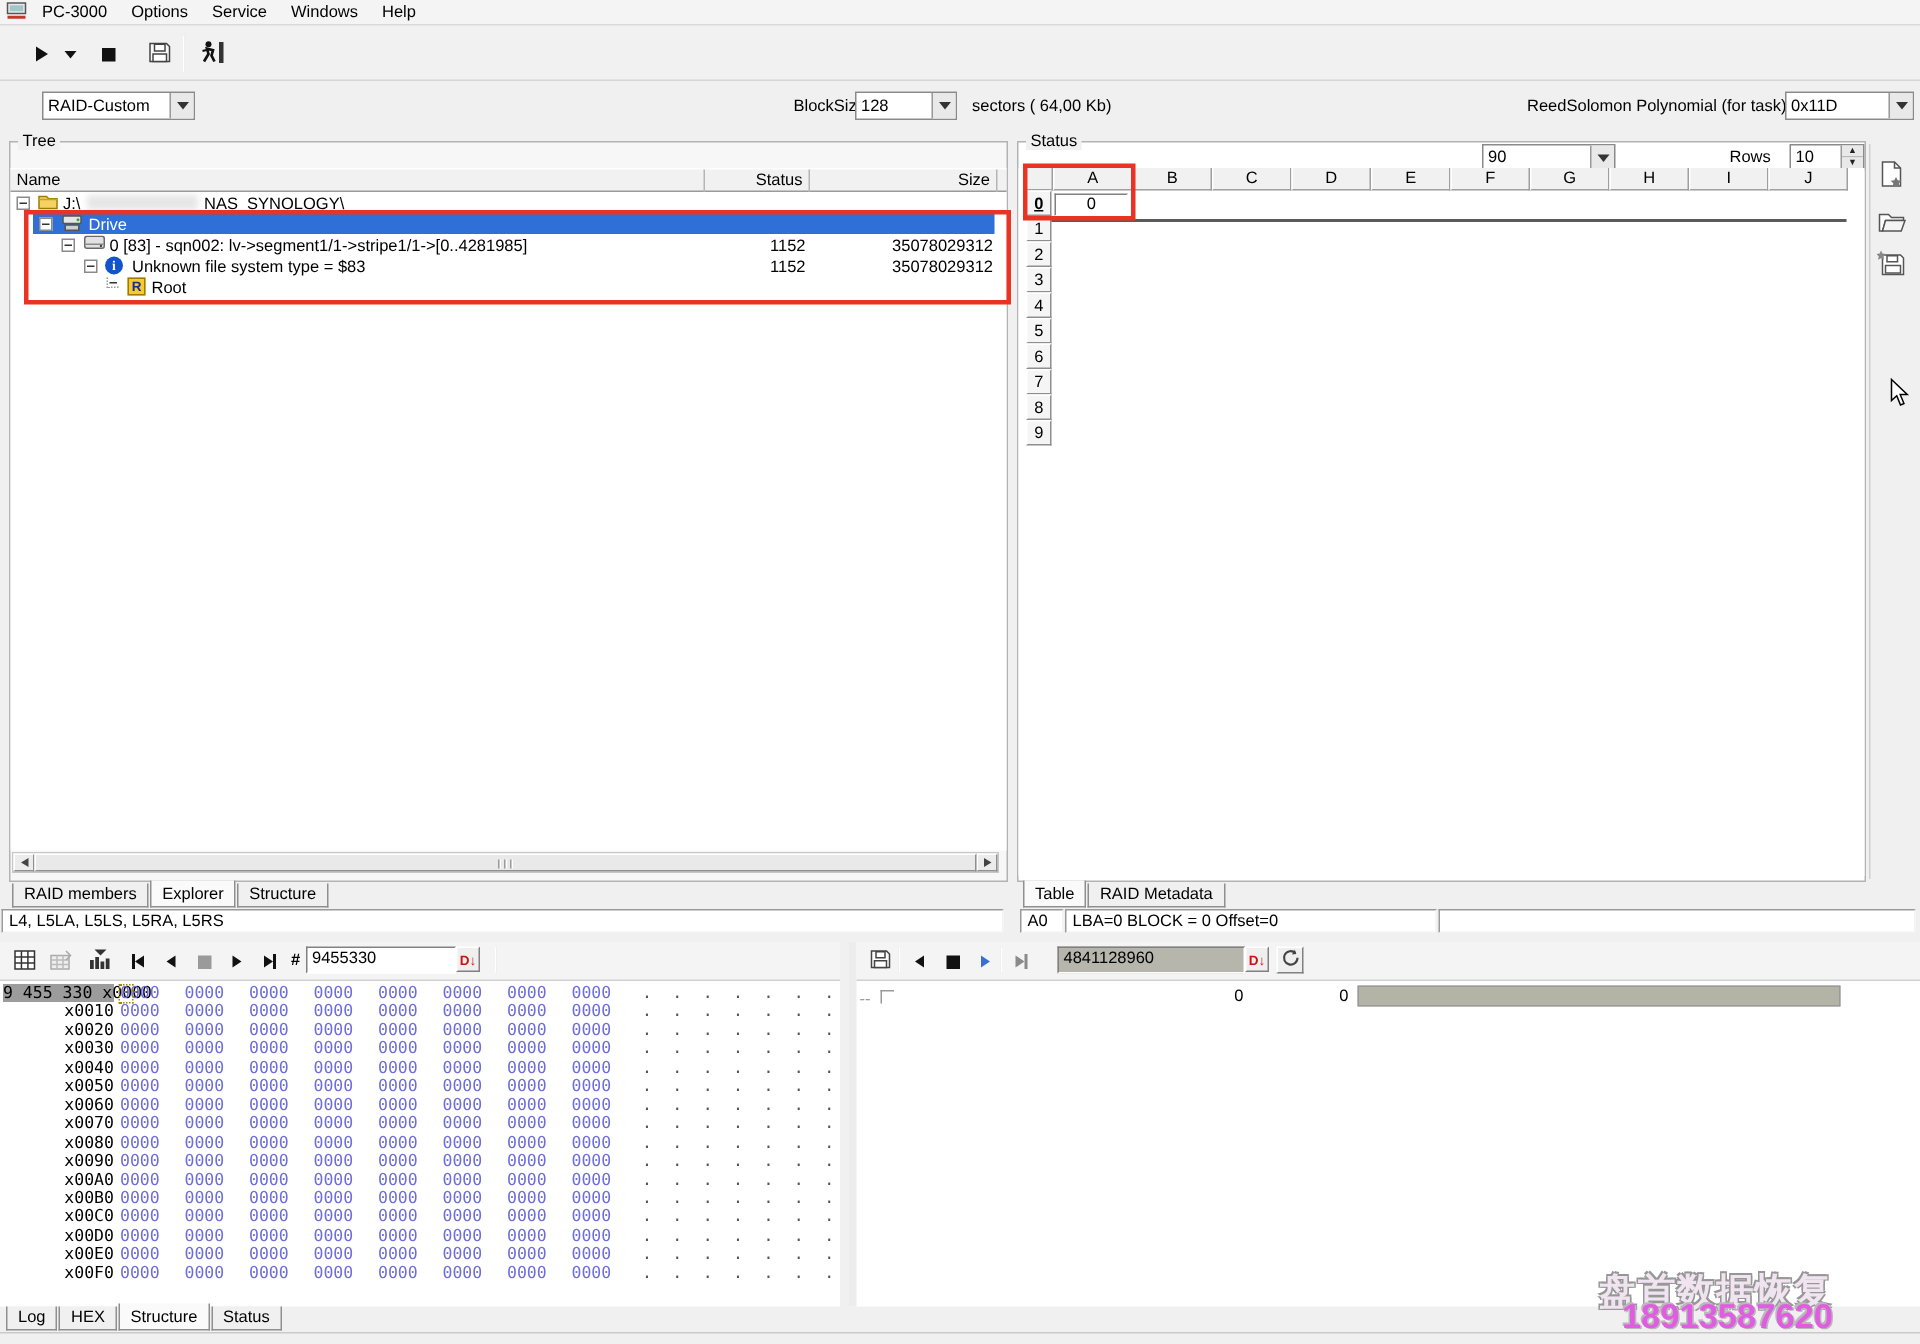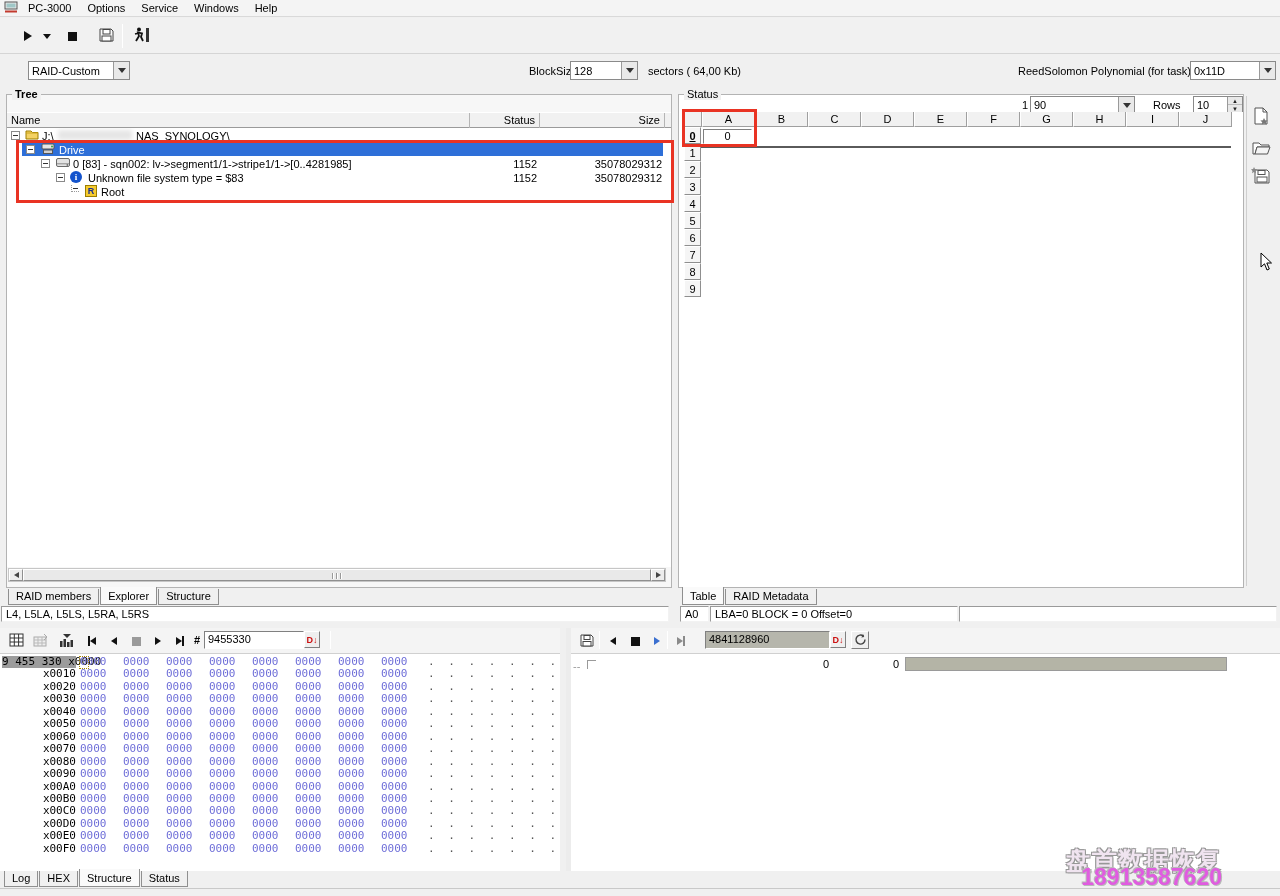--- a/index.html
+++ b/index.html
@@ -146,21 +146,21 @@
     <span class="abs" style="left:1018px;top:10px;">ReedSolomon Polynomial (for task)</span>
     <div class="combo" style="left:1190px;top:6px;width:86px;">
       <span class="val">0x11D</span>
       <span class="arrow">
           <span class="caret-d" style="border-top-color:#333;"></span>
         </span>
     </div>
   </div>
 
   <div class="gbox" style="left:6px;top:94px;width:666px;height:494px;"></div>
-  <span class="glabel" style="left:12px;top:88px;font-weight:bold;">Tree</span>
+  <span class="glabel" style="left:12px;top:88px;">Tree</span>
   <div class="colhead" style="left:7px;top:112px;width:664px;">
     <div class="colcell" style="left:0;width:463px;">Name</div>
     <div class="colcell" style="left:463px;width:70px;text-align:right;">Status</div>
     <div class="colcell" style="left:533px;width:125px;text-align:right;">Size</div>
   </div>
   <div class="abs" style="left:7px;top:128px;width:664px;height:439px;background:#fff;overflow:hidden;" id="tree-body">
       <div class="tree-row" style="top: 1px;">
         <span class="expander" style="left: 4px;"></span>
         <span class="icon-span" style="position: absolute; left: 18px; top: 0px;"><svg width="14" height="11" viewBox="0 0 14 11">
             <path d="M1 2h5l1.5 1.5H13V10H1z" fill="#f4d263" stroke="#9c7d00"></path>
@@ -223,21 +223,21 @@
   <div class="tabrow" style="left:8px;top:589px;" id="tree-tabs">
       <span class="tab">RAID members</span>
       <span class="tab active">Explorer</span>
       <span class="tab">Structure</span>
     </div>
   <div class="statusbox" style="left:1px;top:606px;width:668px;">L4, L5LA, L5LS, L5RA, L5RS</div>
 
   <div class="gbox" style="left:678px;top:94px;width:566px;height:494px;background:#fff;"></div>
   <span class="glabel" style="left:684px;top:88px;">Status</span>
   <span class="abs" style="left:1022px;top:99px;">1 /</span>
-  <div class="combo" style="left:1030px;top:96px;width:105px;height:18px;gap:28px;">
+  <div class="combo" style="left:988px;top:96px;width:89px;height:18px;gap:28px;">
     <span class="val">90</span>
     <span class="arrow">
         <span class="caret-d" style="border-top-color:#333;"></span>
       </span>
   </div>
   <span class="abs" style="left:1153px;top:99px;">Rows</span>
   <div class="spin" style="left:1193px;top:96px;width:50px;height:18px;">
     <span class="val">10</span>
     <span class="btns">
         <div>▲</div>

